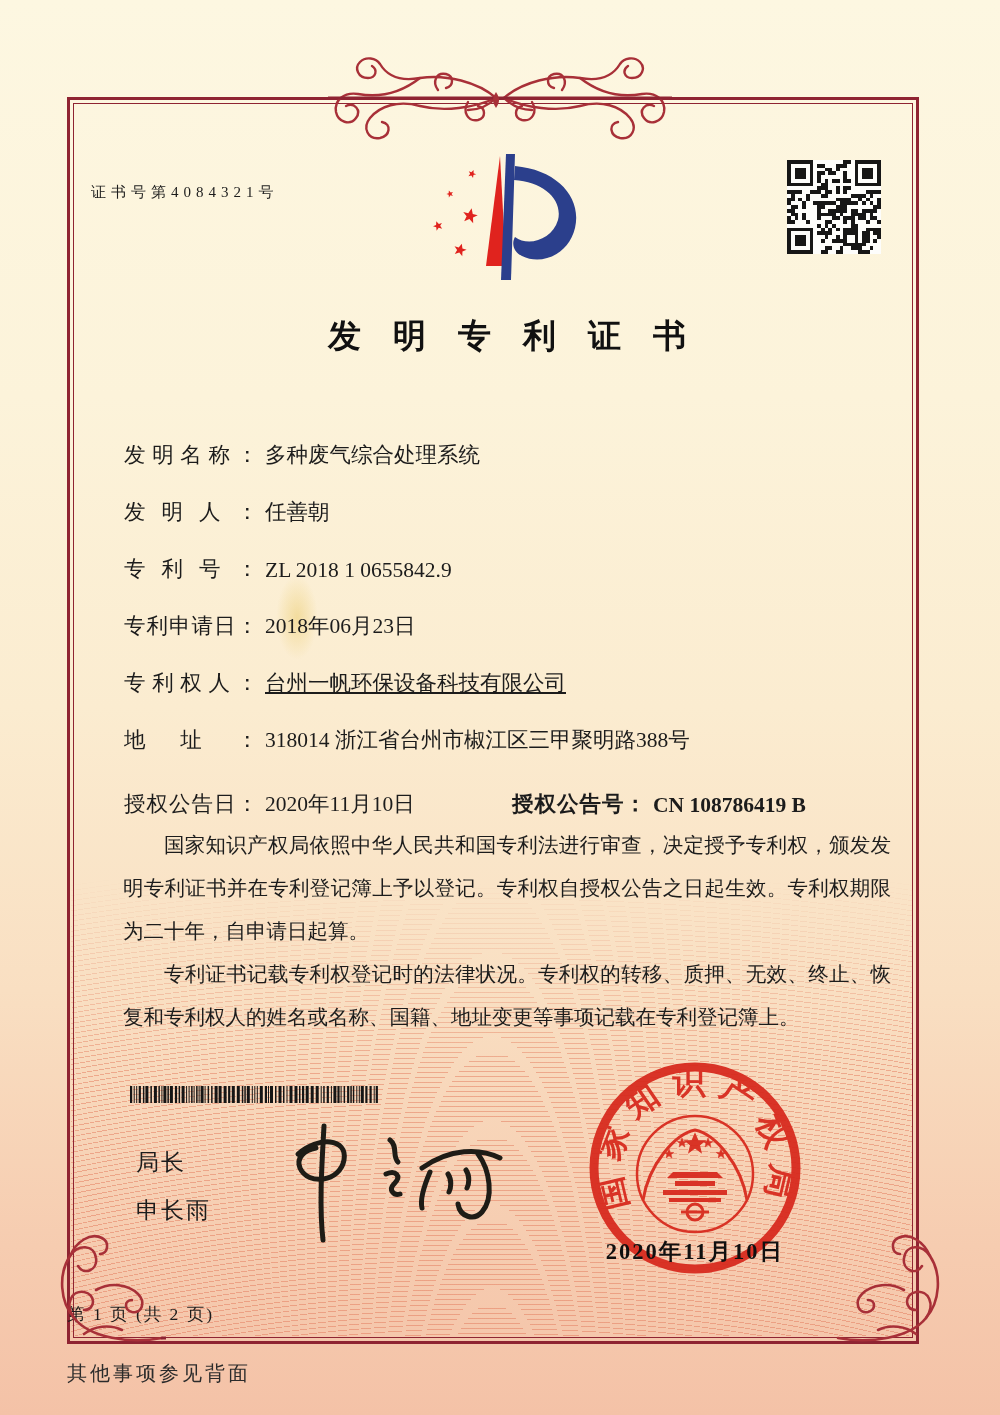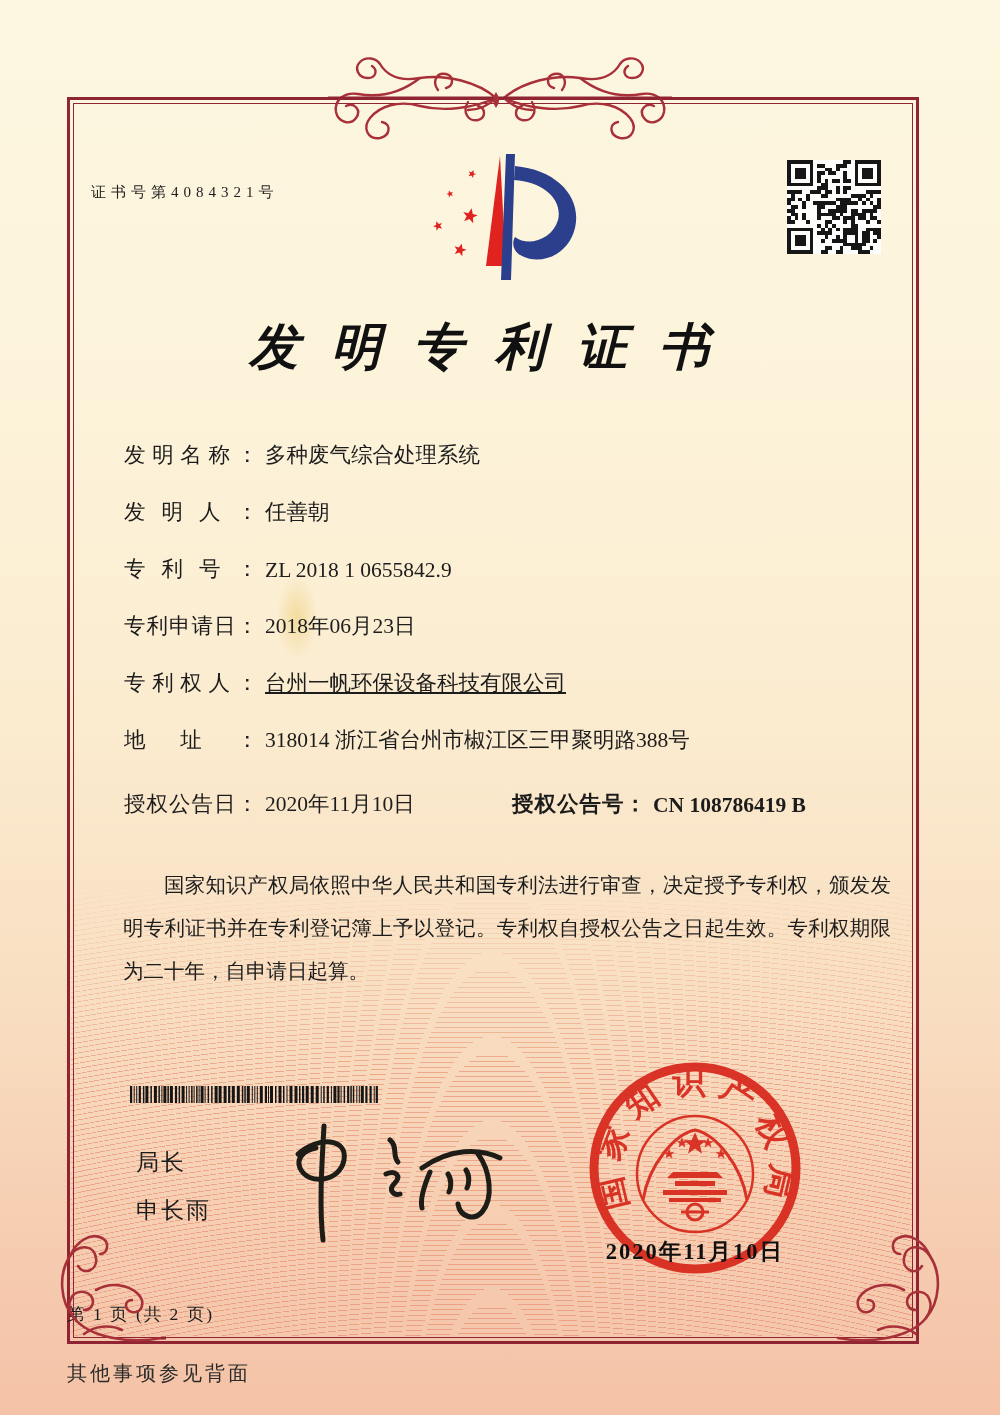--- a/index.html
+++ b/index.html
@@ -19,27 +19,27 @@
         rgba(226,120,90,0) 1.3px, rgba(226,120,90,0) 8px);
     -webkit-mask-image:linear-gradient(180deg,transparent 0%,#000 42%,#000 100%);
             mask-image:linear-gradient(180deg,transparent 0%,#000 42%,#000 100%);
   }
   .stain{left:276px;top:575px;width:42px;height:85px;border-radius:50%;
     background:radial-gradient(ellipse at center,rgba(228,190,70,.38),rgba(228,190,70,0) 70%);}
   
   .frame{left:67px;top:97px;width:846px;height:1241px;border:3px solid #8f2432;}
   .frame::before{content:"";position:absolute;inset:3px;border:1.5px solid #8f2432;}
   .cert-no{left:91px;top:160px;font-size:15px;letter-spacing:5px;margin-top:23px;}
-  .title{left:56px;top:314px;width:846px;text-align:center;font-size:50px;font-weight:bold;
-    letter-spacing:32px;text-indent:32px;color:#111;font-style:italic;}
+  .title{left:84px;top:314px;width:846px;text-align:center;font-size:33px;font-weight:bold;
+    letter-spacing:32px;text-indent:32px;color:#111;}
   .field{left:124px;font-size:21.5px;white-space:nowrap;}
   .flabel{display:inline-block;width:134px;text-align:justify;text-align-last:justify;vertical-align:bottom;}
   .fvalue{margin-left:7px;}
   .grant2{left:512px;}
-  .bodytext{left:123px;top:864px;width:768px;font-size:20.5px;line-height:43px;text-align:justify;}
+  .bodytext{left:123px;top:824px;width:768px;font-size:20.5px;line-height:43px;text-align:justify;}
   .bodytext p{margin:0;text-indent:2em;}
   .signer{left:136px;font-size:23px;letter-spacing:2px;}
   .seal-date{left:575px;top:1236px;width:240px;text-align:center;font-size:22.5px;font-weight:bold;
     letter-spacing:2px;color:#101010;z-index:6;}
   .page-info{left:67px;top:1302px;width:770px;font-size:17.5px;letter-spacing:2px;}
   .reverse-note{left:67px;top:1360px;width:846px;text-align:left;font-size:20px;letter-spacing:3px;color:#2b2b2b;}
   svg{display:block;}
 </style>
 </head>
 <body>
@@ -347,20 +347,21 @@
 
 <div class="abs field" style="top:789px;">
   <span class="flabel">授权公告日：</span><span class="fvalue">2020年11月10日</span>
 </div>
 <div class="abs field grant2" style="top:789px;font-weight:bold;">
   <span class="flabel">授权公告号：</span><span class="fvalue">CN 108786419 B</span>
 </div>
 
 <div class="abs bodytext">
   <p>国家知识产权局依照中华人民共和国专利法进行审查，决定授予专利权，颁发发明专利证书并在专利登记簿上予以登记。专利权自授权公告之日起生效。专利权期限为二十年，自申请日起算。</p>
+  <p>专利证书记载专利权登记时的法律状况。专利权的转移、质押、无效、终止、恢复和专利权人的姓名或名称、国籍、地址变更等事项记载在专利登记簿上。</p>
 </div>
 
 <svg class="abs" style="left:130px;top:1086px;z-index:4;" width="252" height="17" viewBox="0 0 252 17">
     <g>
       <rect x="0" y="0" width="2.2" height="17" fill="#151515"></rect>
       <rect x="3.7" y="0" width="1" height="17" fill="#151515"></rect>
       <rect x="6.2" y="0" width="1" height="17" fill="#151515"></rect>
       <rect x="8.7" y="0" width="2.2" height="17" fill="#151515"></rect>
       <rect x="12.899999999999999" y="0" width="1.5" height="17" fill="#151515"></rect>
       <rect x="15.399999999999999" y="0" width="3" height="17" fill="#151515"></rect>

